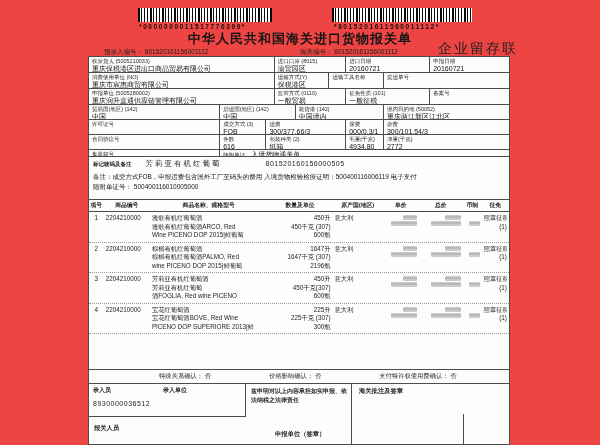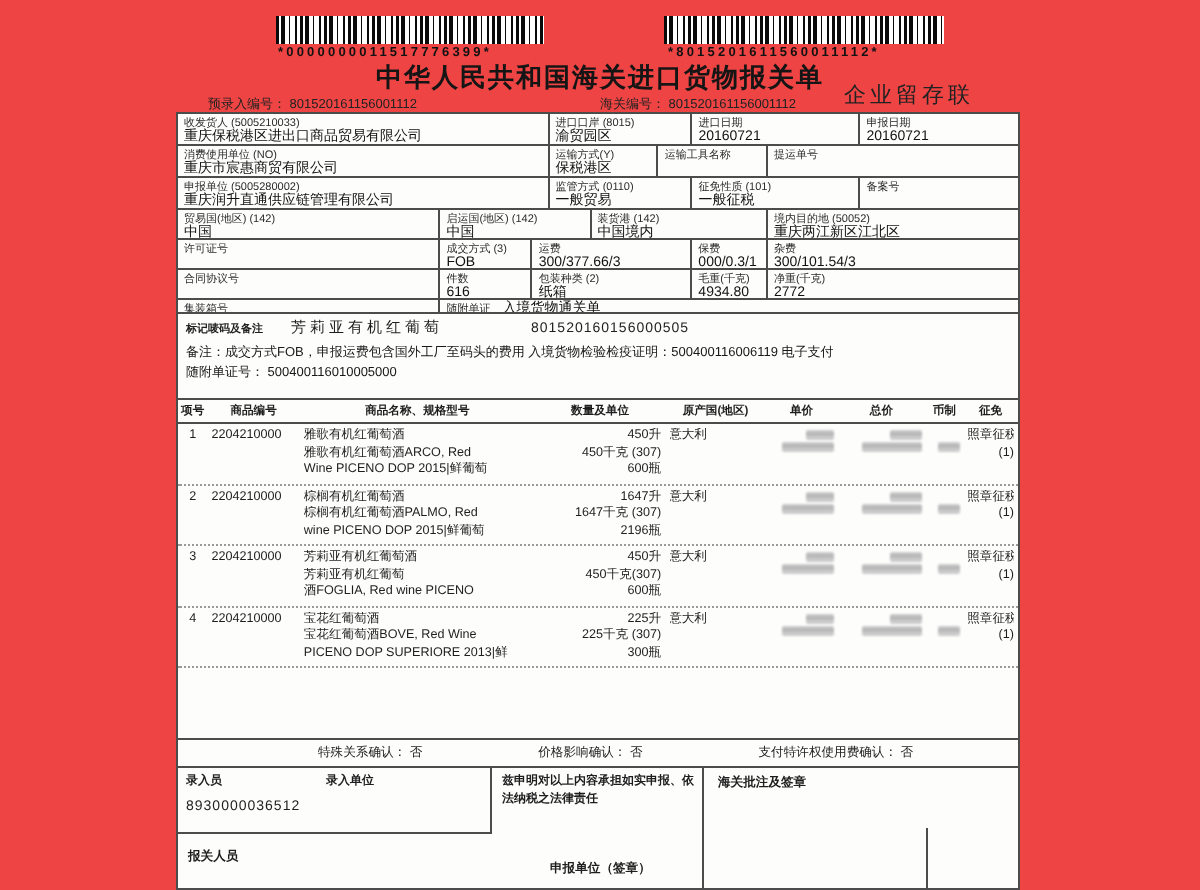--- a/index.html
+++ b/index.html
@@ -11,21 +11,21 @@
     position:relative;
   }
   .canvas{position:absolute;left:0;top:0;width:600px;height:445px;background:#ef4444;}
   
   .barcode{position:absolute;height:14px;
     background:repeating-linear-gradient(90deg,#0a0a0a 0 1.6px,#fff 1.6px 2.6px,#0a0a0a 2.6px 4.4px,#fff 4.4px 6.4px,#0a0a0a 6.4px 7.1px,#fff 7.1px 9.4px,#0a0a0a 9.4px 10.4px,#fff 10.4px 12px);
   }
   .barcode-num{position:absolute;font-size:6.5px;letter-spacing:1.6px;font-weight:bold;color:#111;white-space:nowrap;}
   
   .doc-title{position:absolute;left:0;top:30px;width:600px;text-align:center;font-size:13px;font-weight:bold;letter-spacing:1px;color:#151515;}
-  .copy-label{position:absolute;left:422px;top:40px;font-size:11px;letter-spacing:2px;color:#222;}
+  .copy-label{position:absolute;left:438px;top:40px;font-size:14px;letter-spacing:2px;color:#222;}
   .nos-line{position:absolute;left:88px;top:48px;width:424px;height:10px;font-size:6.5px;color:#222;}
   .nos-line .pre{position:absolute;left:16px;}
   .nos-line .cus{position:absolute;left:212px;}
   
   .form-sec{position:absolute;left:88px;width:422px;border:1px solid #4c4c4c;background:#fdfdfc;box-sizing:border-box;}
   
   .g-row{display:flex;border-top:1px solid #4c4c4c;}
   .g-row:first-child{border-top:none;}
   .g-cell{border-left:1px solid #4c4c4c;box-sizing:border-box;padding:1px 3px 0 3px;overflow:hidden;}
   .g-cell:first-child{border-left:none;}

